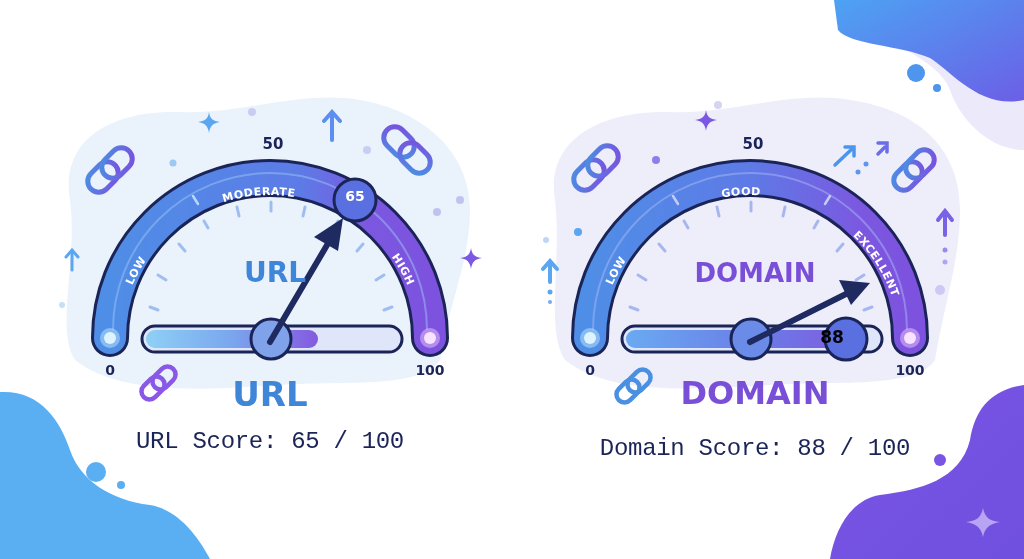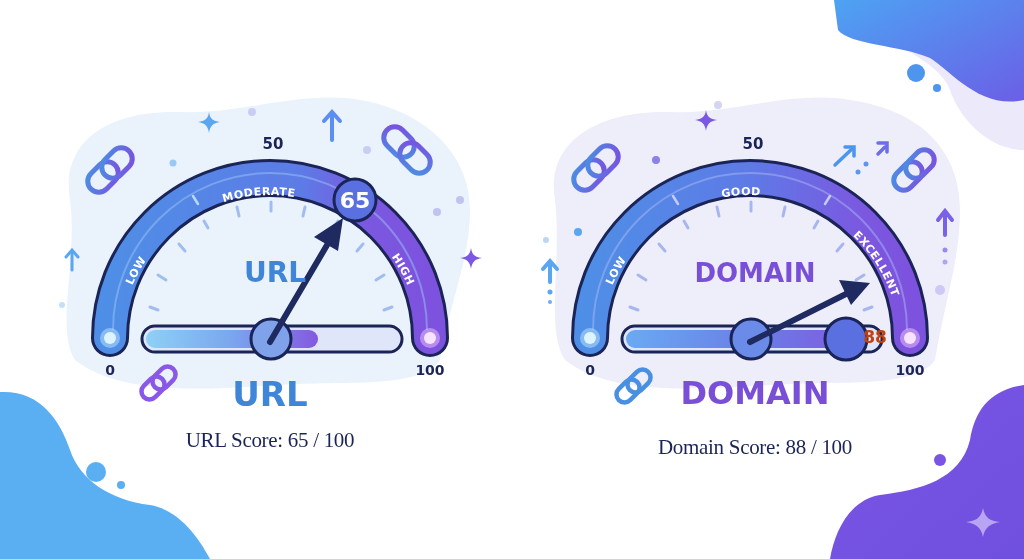--- a/index.html
+++ b/index.html
@@ -1,19 +1,19 @@
 <!DOCTYPE html>
 <html><head>
 <meta charset="utf-8">
 <style>
   html, body { margin:0; padding:0; }
   body { width:1024px; height:559px; position:relative; overflow:hidden; background:#ffffff; font-family:"Liberation Sans", "DejaVu Sans", sans-serif; }
   .abs { position:absolute; }
   svg { display:block; }
-  .score-caption { position:absolute; font-size:21px; color:#1b2456; font-family:Liberation Serif, serif; text-align:center; letter-spacing:-0.3px; }
+  .score-caption { position:absolute; font-size:24px; color:#1b2456; font-family:Liberation Mono, monospace; text-align:center; letter-spacing:-0.3px; }
   .big-label { position:absolute; font-family:"DejaVu Sans", sans-serif; font-weight:bold; text-align:center; }
 </style>
 </head>
 <body>
 
 <svg class="abs" style="left:0;top:0" width="1024" height="559">
   <defs>
     <linearGradient id="tr" x1="0" y1="0" x2="1" y2="1">
       <stop offset="0" stop-color="#4da3f3"></stop>
       <stop offset="1" stop-color="#6b5fe6"></stop>
@@ -179,21 +179,21 @@
     <rect x="62" y="206" width="260" height="26" rx="13" fill="#dfe6fa" stroke="#1b2456" stroke-width="3"></rect>
     <rect x="66" y="210" width="172" height="18" rx="9" fill="url(#barU)"></rect>
     <ellipse cx="191" cy="219" rx="20" ry="20" fill="#7fa2ea" stroke="#1b2456" stroke-width="3"></ellipse>
     <rect x="64" y="209" width="122" height="20" rx="10" fill="url(#barU)" opacity="0.001"></rect>
 
     <line x1="190" y1="222" x2="250" y2="120" stroke="#1e2a60" stroke-width="6" stroke-linecap="round"></line>
     <polygon points="263,98 234,117 258,131" fill="#1e2a60"></polygon>
 
     <circle cx="275" cy="80" r="21" fill="#5a6fe0" stroke="#1b2456" stroke-width="3"></circle>
   </svg>
-  <div class="abs" style="left:254px;top:68px;width:42px;text-align:center;color:#fff;font-weight:bold;font-size:22px;font-family:'DejaVu Sans',sans-serif;">65</div>
+  <div class="abs" style="left:254px;top:68px;width:42px;text-align:center;color:#fff;font-weight:bold;font-size:14px;font-family:'DejaVu Sans',sans-serif;">65</div>
   <div class="abs" style="left:160px;top:136px;width:70px;text-align:center;color:#3f86d8;font-weight:bold;font-size:28px;font-family:'DejaVu Sans',sans-serif;">URL</div>
   <div class="abs" style="left:178px;top:15px;width:30px;text-align:center;color:#1b2456;font-weight:bold;font-size:15px;font-family:'DejaVu Sans',sans-serif;">50</div>
   <div class="abs" style="left:20px;top:242px;width:20px;text-align:center;color:#1b2456;font-weight:bold;font-size:14px;font-family:'DejaVu Sans',sans-serif;">0</div>
   <div class="abs" style="left:330px;top:242px;width:40px;text-align:center;color:#1b2456;font-weight:bold;font-size:14px;font-family:'DejaVu Sans',sans-serif;">100</div>
 </div>
 <div class="big-label" style="left:200px;top:374px;width:140px;font-size:34px;color:#3f86d8;">URL</div>
 <div class="score-caption" style="left:120px;top:428px;width:300px;">URL Score: 65 / 100</div>
 
 <div class="abs" style="left:560px;top:120px;width:380px;height:270px;">
   <svg width="380" height="270">
@@ -244,20 +244,20 @@
     <text font-family="DejaVu Sans, sans-serif" font-size="11" fill="#ffffff" font-weight="bold" letter-spacing="0.5">
       <textPath href="#arcPathD" startOffset="74%">EXCELLENT</textPath>
     </text>
     <rect x="62" y="206" width="260" height="26" rx="13" fill="#dfe6fa" stroke="#1b2456" stroke-width="3"></rect>
     <rect x="66" y="210" width="232" height="18" rx="9" fill="url(#barD)"></rect>
     <ellipse cx="191" cy="219" rx="20" ry="20" fill="#6a8ce8" stroke="#1b2456" stroke-width="3"></ellipse>
     <line x1="190" y1="222" x2="290" y2="172" stroke="#1e2a60" stroke-width="6" stroke-linecap="round"></line>
     <polygon points="310,163 279,160 291,185" fill="#1e2a60"></polygon>
     <circle cx="286" cy="219" r="21" fill="#5a6fe0" stroke="#1b2456" stroke-width="3"></circle>
   </svg>
-  <div class="abs" style="left:265px;top:207px;width:42px;text-align:center;color:#c2410c;font-weight:bold;font-size:17px;font-family:'DejaVu Sans',sans-serif;padding-left:29px;">88</div>
+  <div class="abs" style="left:251px;top:207px;width:42px;text-align:center;color:#000000;font-weight:bold;font-size:17px;font-family:'DejaVu Sans',sans-serif;">88</div>
   <div class="abs" style="left:110px;top:138px;width:170px;text-align:center;color:#7a4fd8;font-weight:bold;font-size:26px;font-family:'DejaVu Sans',sans-serif;">DOMAIN</div>
   <div class="abs" style="left:178px;top:15px;width:30px;text-align:center;color:#1b2456;font-weight:bold;font-size:15px;font-family:'DejaVu Sans',sans-serif;">50</div>
   <div class="abs" style="left:20px;top:242px;width:20px;text-align:center;color:#1b2456;font-weight:bold;font-size:14px;font-family:'DejaVu Sans',sans-serif;">0</div>
   <div class="abs" style="left:330px;top:242px;width:40px;text-align:center;color:#1b2456;font-weight:bold;font-size:14px;font-family:'DejaVu Sans',sans-serif;">100</div>
 </div>
 <div class="big-label" style="left:640px;top:374px;width:230px;font-size:32px;color:#7a4fd8;">DOMAIN</div>
 <div class="score-caption" style="left:595px;top:435px;width:320px;">Domain Score: 88 / 100</div>
 
 </body></html>

